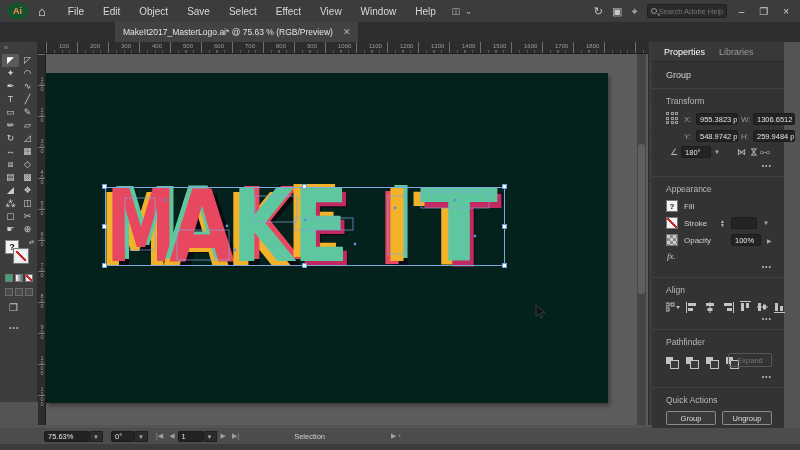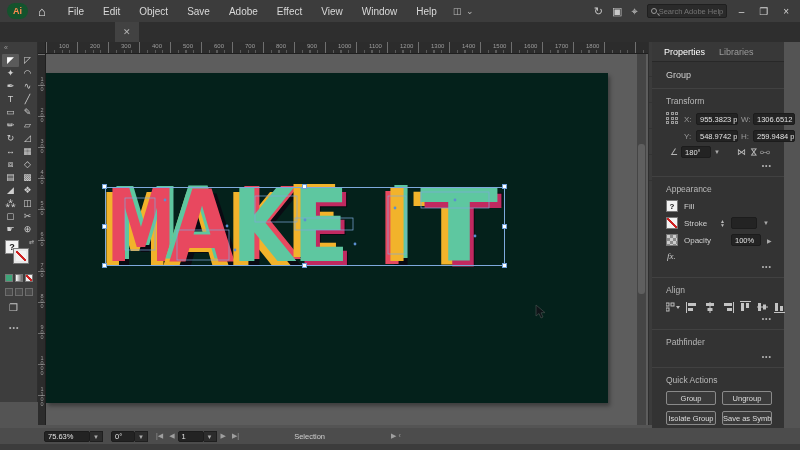--- a/index.html
+++ b/index.html
@@ -125,21 +125,21 @@
 <div id="app">
 
   <div id="menubar">
     <div id="ai-logo">Ai</div>
     <span id="home-icon">⌂</span>
     <div id="menus">
         <span class="menu-item">File</span>
         <span class="menu-item">Edit</span>
         <span class="menu-item">Object</span>
         <span class="menu-item">Save</span>
-        <span class="menu-item">Adobe</span>
+        <span class="menu-item">Select</span>
         <span class="menu-item">Effect</span>
         <span class="menu-item">View</span>
         <span class="menu-item">Window</span>
         <span class="menu-item">Help</span>
       </div>
     <span id="workspace-switch">◫ ⌄</span>
     <div id="mb-right">
       <span class="mb-ico">↻</span>
       <span class="mb-ico">▣</span>
       <span class="mb-ico">⌖</span>
@@ -148,20 +148,21 @@
         <input id="search-input" placeholder="Search Adobe Help" style="">
       </div>
       <span class="win-btn">–</span>
       <span class="win-btn">❐</span>
       <span class="win-btn">×</span>
     </div>
   </div>
 
   <div id="tabbar">
     <div id="doc-tab">
+      <span class="title">MakeIt2017_MasterLogo.ai* @ 75.63 % (RGB/Preview)</span>
       <span class="close">✕</span>
     </div>
   </div>
 
   <div id="toolbar">
     <span id="tb-collapse">«</span>
     <div id="tools">
         <div class="tool active">◤</div>
         <div class="tool">◸</div>
         <div class="tool">✦</div>
@@ -427,20 +428,27 @@
         <svg class="al-ico" width="11" height="12" viewBox="0 0 11 12">
             <rect x="0" y="11" width="11" height="1" fill="#c3c3c3"></rect>
             <rect x="1" y="2" width="3" height="8" fill="#c3c3c3"></rect>
             <rect x="6" y="5" width="3" height="5" fill="#c3c3c3"></rect>
           </svg>
       </div>
       <div class="more-dots">•••</div>
       <div class="divider"></div>
 
       <div class="sec-label">Pathfinder</div>
+      <div id="pf-row">
+        <span class="pf"></span>
+        <span class="pf"></span>
+        <span class="pf"></span>
+        <span class="pf"></span>
+        <div id="expand-btn">Expand</div>
+      </div>
       <div class="more-dots">•••</div>
       <div class="divider"></div>
 
       <div class="sec-label">Quick Actions</div>
       <div class="qa-grid">
         <div class="qa-btn">Group</div>
         <div class="qa-btn">Ungroup</div>
       </div>
       <div class="qa-grid">
         <div class="qa-btn">Isolate Group</div>

